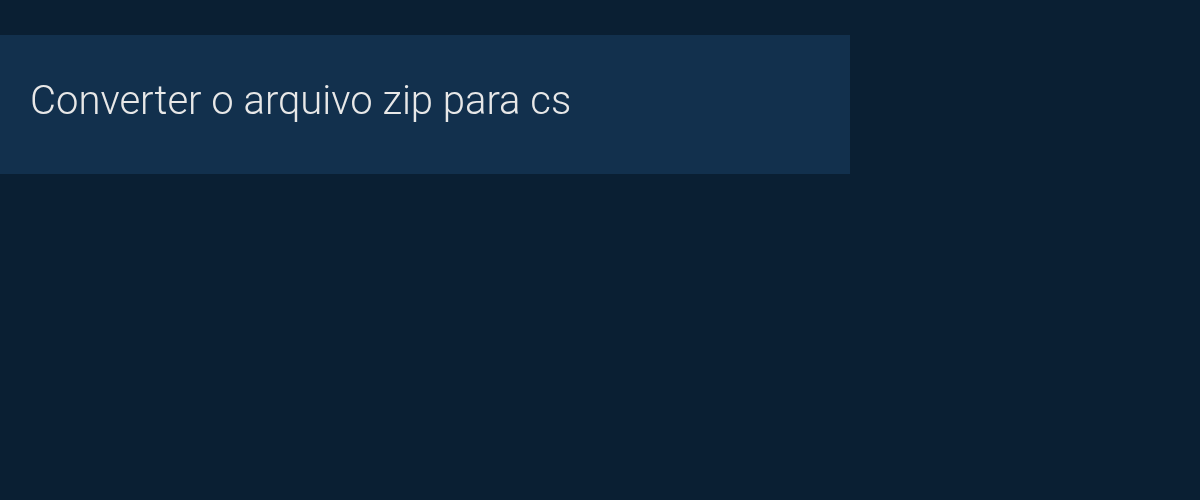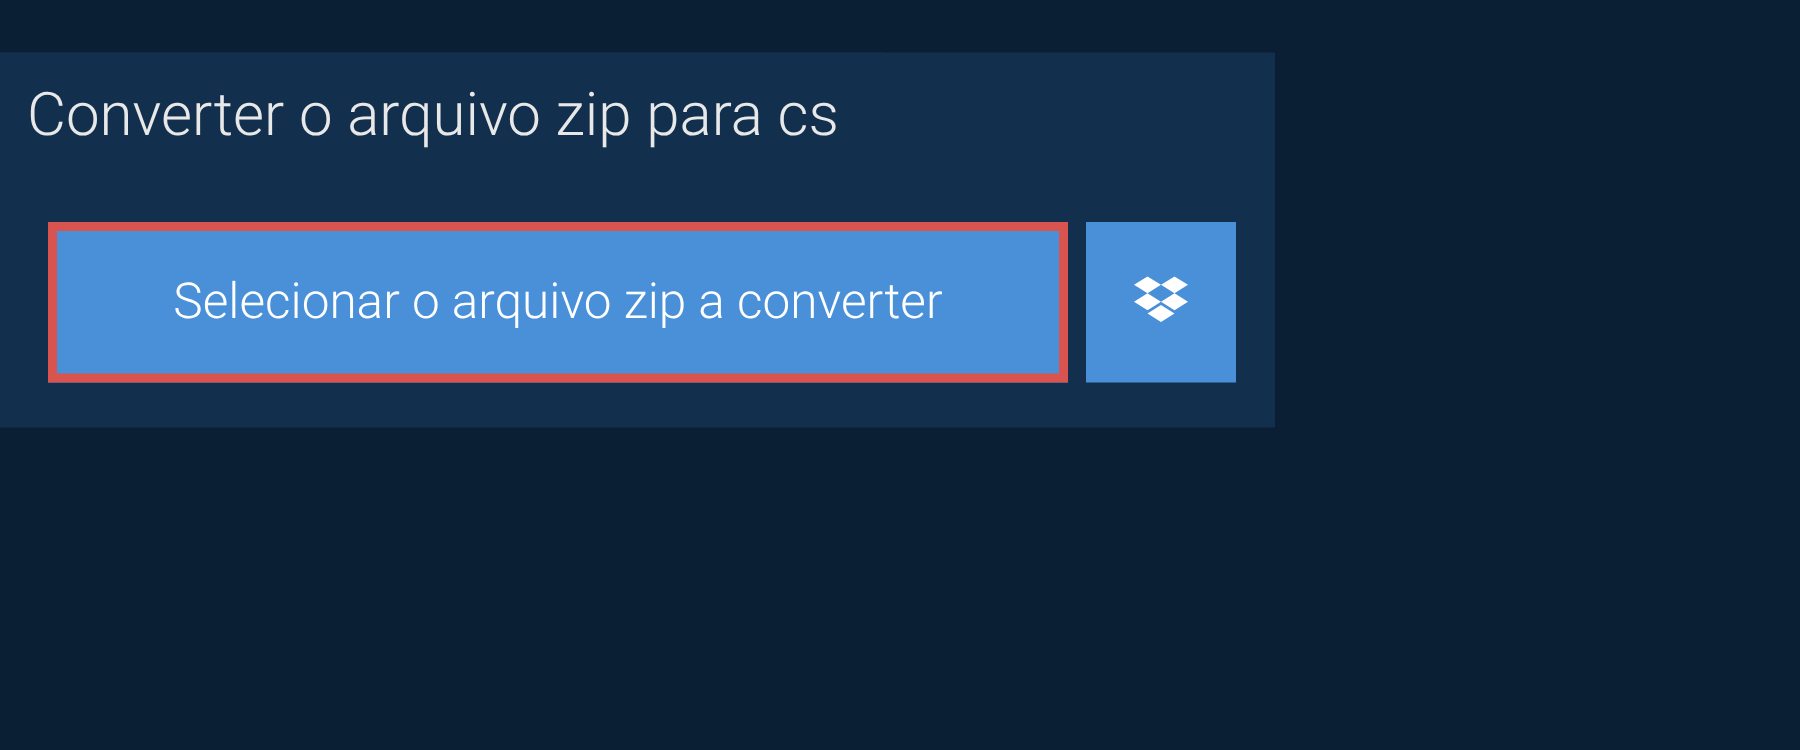--- a/index.html
+++ b/index.html
@@ -16,21 +16,22 @@
     }
     .panel {
       background: #12304d;
       margin: 35px 0 0 0;
       width: 850px;
       padding-bottom: 30px;
     }
     .title-wrap {
       display: inline-block;
       background: #12304d;
-      padding: 18px 30px 20px 18px;
+      padding: 18px 30px 20px 30px;
+      margin-top: 24px;
     }
     .title {
       color: #e8e8e8;
       font-size: 40px;
       font-weight: 300;
     }
     .buttons-row {
       display: flex;
       gap: 12px;
       margin: 28px 0 0 32px;
@@ -62,25 +63,13 @@
       fill: #ffffff;
     }
   </style>
 </head>
 <body>
 
 <div class="panel">
   <div class="title-wrap">
     <h1 class="title">Converter o arquivo zip para cs</h1>
   </div>
-  <div class="buttons-row">
-    <div class="select-button">
-      <span>Selecionar o arquivo zip a converter</span>
-    </div>
-    <div class="dropbox-button">
-      <span>
-        <svg viewBox="0 0 32 32">
-          <path d="M8 2 L16 7 L8 12 L0 7 Z M24 2 L32 7 L24 12 L16 7 Z M0 17 L8 12 L16 17 L8 22 Z M16 17 L24 12 L32 17 L24 22 Z M8 24 L16 19 L24 24 L16 29 Z"></path>
-        </svg>
-      </span>
-    </div>
-  </div>
 </div>
 
 </body></html>

